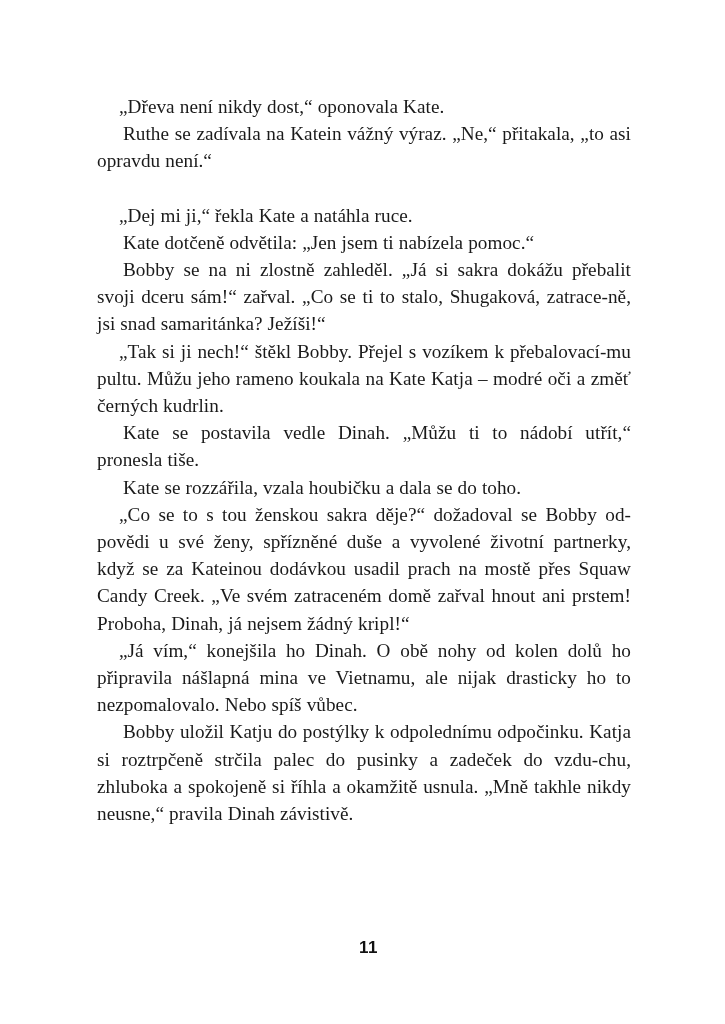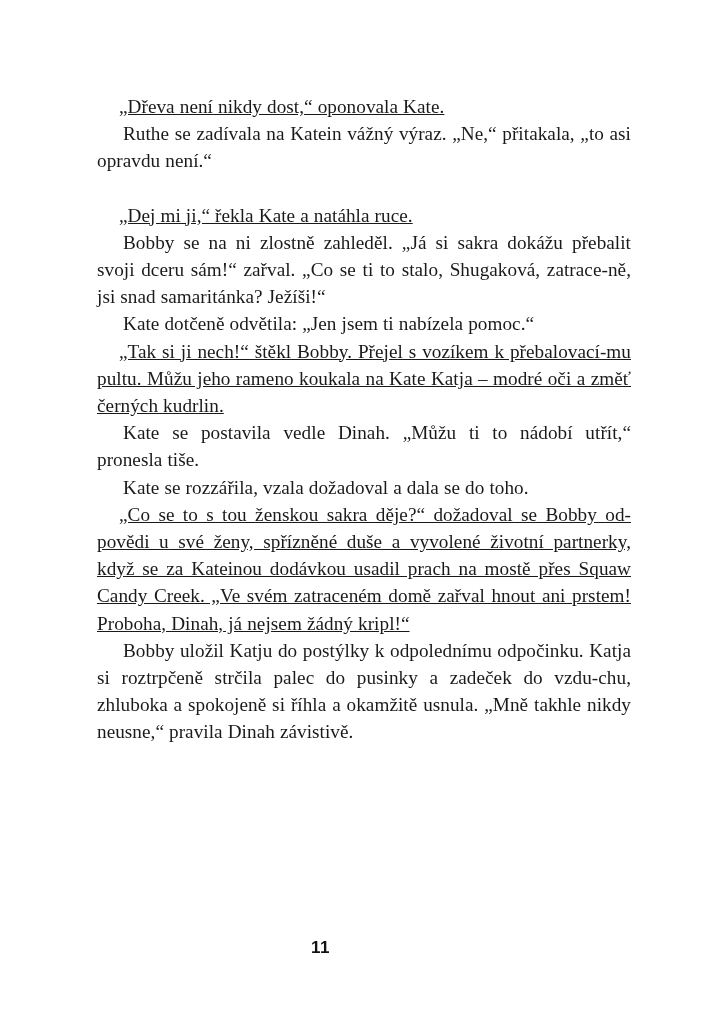--- a/index.html
+++ b/index.html
@@ -43,21 +43,20 @@
     text-justify: inter-word;
     hyphens: none;
     text-indent: 26px;
     letter-spacing: 0.05px;
     word-spacing: 0.2px;
   }
 
   
   p.para.quote-open {
     text-indent: 22px;
-    text-decoration: underline;
   }
 
   
   p.para:last-child {
     text-align: justify;
     font-family: Liberation Serif, serif;
   }
 
   
   .group-gap {
@@ -68,40 +67,42 @@
     position: absolute;
     left: 0;
     top: 938px;
     width: 641px;
     text-align: center;
     font-family: "Liberation Sans", "DejaVu Sans", sans-serif;
     font-weight: bold;
     font-size: 17px;
     letter-spacing: 0.5px;
     color: #111111;
+    padding-left: 48px;
   }
 </style>
 </head>
 <body>
 
 <div class="page">
 
   <div class="text-block">
 
     <p class="para quote-open">„Dřeva není nikdy dost,“ oponovala Kate.</p>
     <p class="para">Ruthe se zadívala na Katein vážný výraz. „Ne,“ přitakala, „to asi opravdu není.“</p>
 
     <div class="group-gap"></div>
 
     <p class="para quote-open">„Dej mi ji,“ řekla Kate a natáhla ruce.</p>
+    <p class="para">Kate dotčeně odvětila: „Jen jsem ti nabízela pomoc.“</p>
     <p class="para">Bobby se na ni zlostně zahleděl. „Já si sakra dokážu přebalit svoji dceru sám!“ zařval. „Co se ti to stalo, Shugaková, zatrace-ně, jsi snad samaritánka? Ježíši!“</p>
-    <p class="para">Kate dotčeně odvětila: „Jen jsem ti nabízela pomoc.“</p>
     <p class="para quote-open">„Tak si ji nech!“ štěkl Bobby. Přejel s vozíkem k přebalovací-mu pultu. Můžu jeho rameno koukala na Kate Katja – modré oči a změť černých kudrlin.</p>
     <p class="para">Kate se postavila vedle Dinah. „Můžu ti to nádobí utřít,“ pronesla tiše.</p>
-    <p class="para">Kate se rozzářila, vzala dožadoval a dala se do toho.</p>
+    <p class="para">Kate se rozzářila, vzala houbičku a dala se do toho.</p>
     <p class="para quote-open">„Co se to s tou ženskou sakra děje?“ dožadoval se Bobby od-povědi u své ženy, spřízněné duše a vyvolené životní partnerky, když se za Kateinou dodávkou usadil prach na mostě přes Squaw Candy Creek. „Ve svém zatraceném domě zařval hnout ani prstem! Proboha, Dinah, já nejsem žádný kripl!“</p>
+    <p class="para quote-open">„Já vím,“ konejšila ho Dinah. O obě nohy od kolen dolů ho připravila nášlapná mina ve Vietnamu, ale nijak drasticky ho to nezpomalovalo. Nebo spíš vůbec.</p>
     <p class="para">Bobby uložil Katju do postýlky k odpolednímu odpočinku. Katja si roztrpčeně strčila palec do pusinky a zadeček do vzdu-chu, zhluboka a spokojeně si říhla a okamžitě usnula. „Mně takhle nikdy neusne,“ pravila Dinah závistivě.</p>
 
   </div>
 
   <div class="folio">11</div>
 
 </div>
 
 </body></html>

